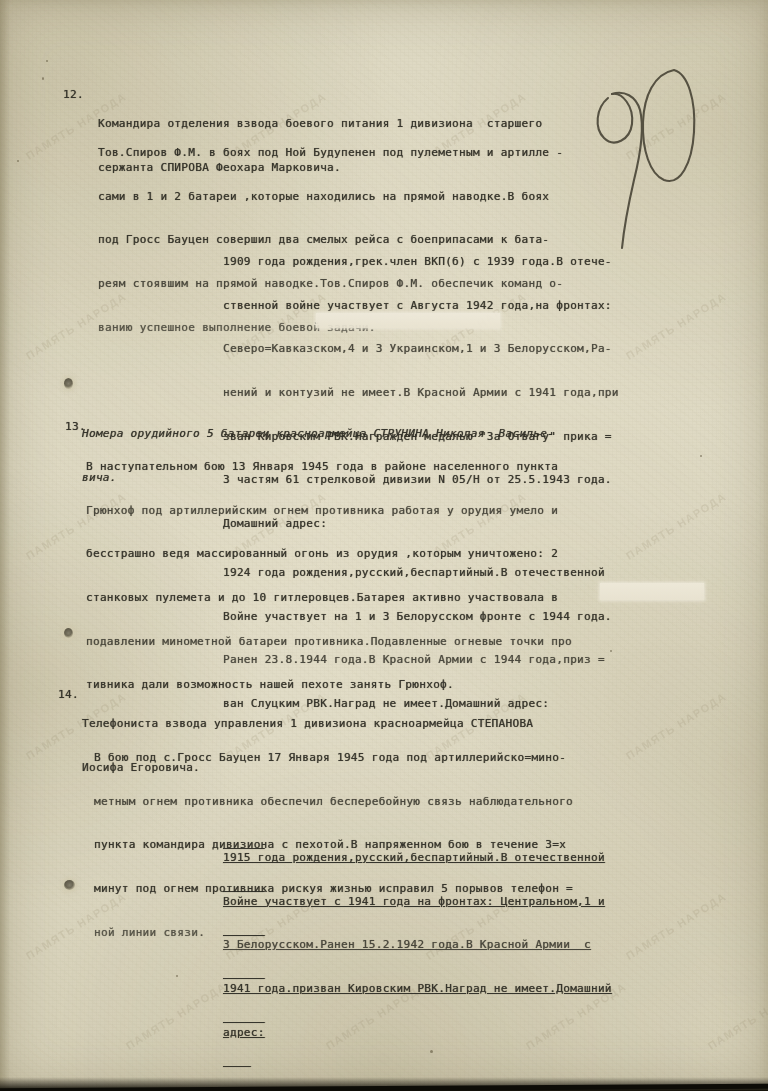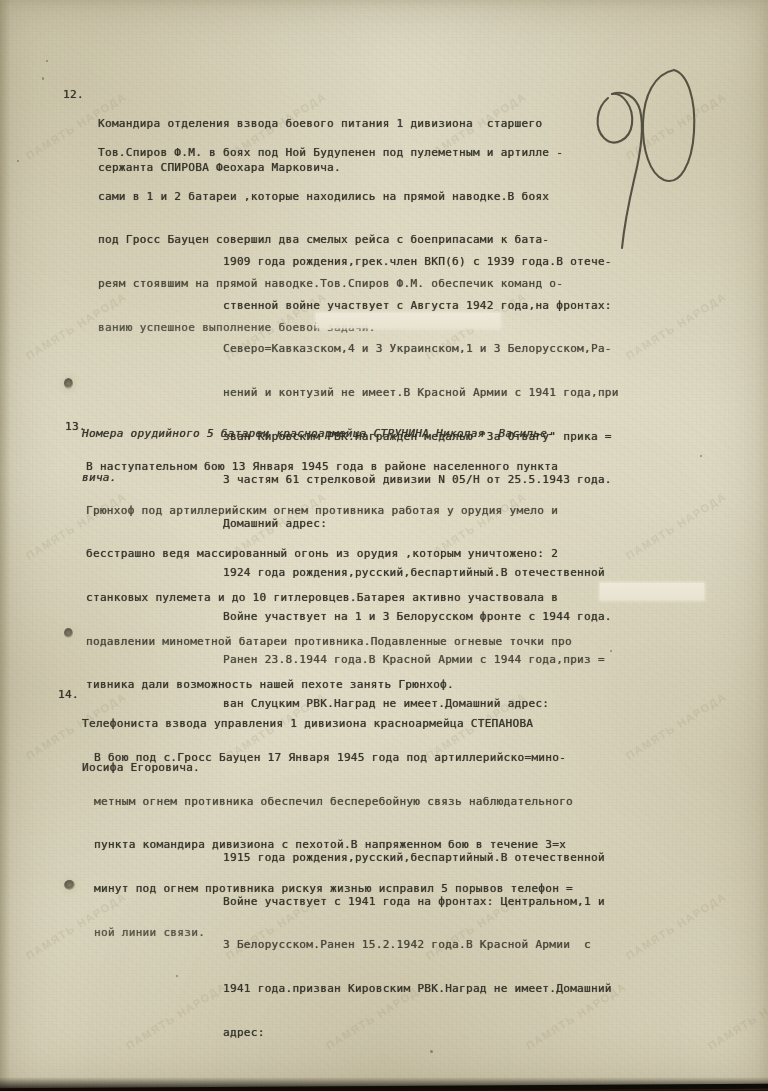--- a/index.html
+++ b/index.html
@@ -251,21 +251,21 @@
     </div>
 
     <div class="typed" style="left:94px; top:722px;">
       <span class="ln">В бою под с.Гросс Бауцен 17 Января 1945 года под артиллерийско=мино-</span>
       <span class="ln f1">метным огнем противника обеспечил бесперебойную связь наблюдательного</span>
       <span class="ln">пункта командира дивизиона с пехотой.В напряженном бою в течение 3=х</span>
       <span class="ln">минут под огнем противника рискуя жизнью исправил 5 порывов телефон =</span>
       <span class="ln f2">ной линии связи.</span>
     </div>
 
-    <div class="typed" style="left:223px; top:822px;">
+    <div class="typed" style="left:223px; top:822px;text-decoration:underline;">
       <span class="ln">1915 года рождения,русский,беспартийный.В отечественной</span>
       <span class="ln">Войне участвует с 1941 года на фронтах: Центральном,1 и</span>
       <span class="ln f1">3 Белорусском.Ранен 15.2.1942 года.В Красной Армии  с</span>
       <span class="ln">1941 года.призван Кировским РВК.Наград не имеет.Домашний</span>
       <span class="ln">адрес:</span>
     </div>
   </div>
 
   <svg class="handmark" style="left:588px; top:52px;" width="130" height="220" viewBox="0 0 130 220">
     <g fill="none" stroke="#3b372a" stroke-width="2.1" stroke-linecap="round" opacity=".82">

